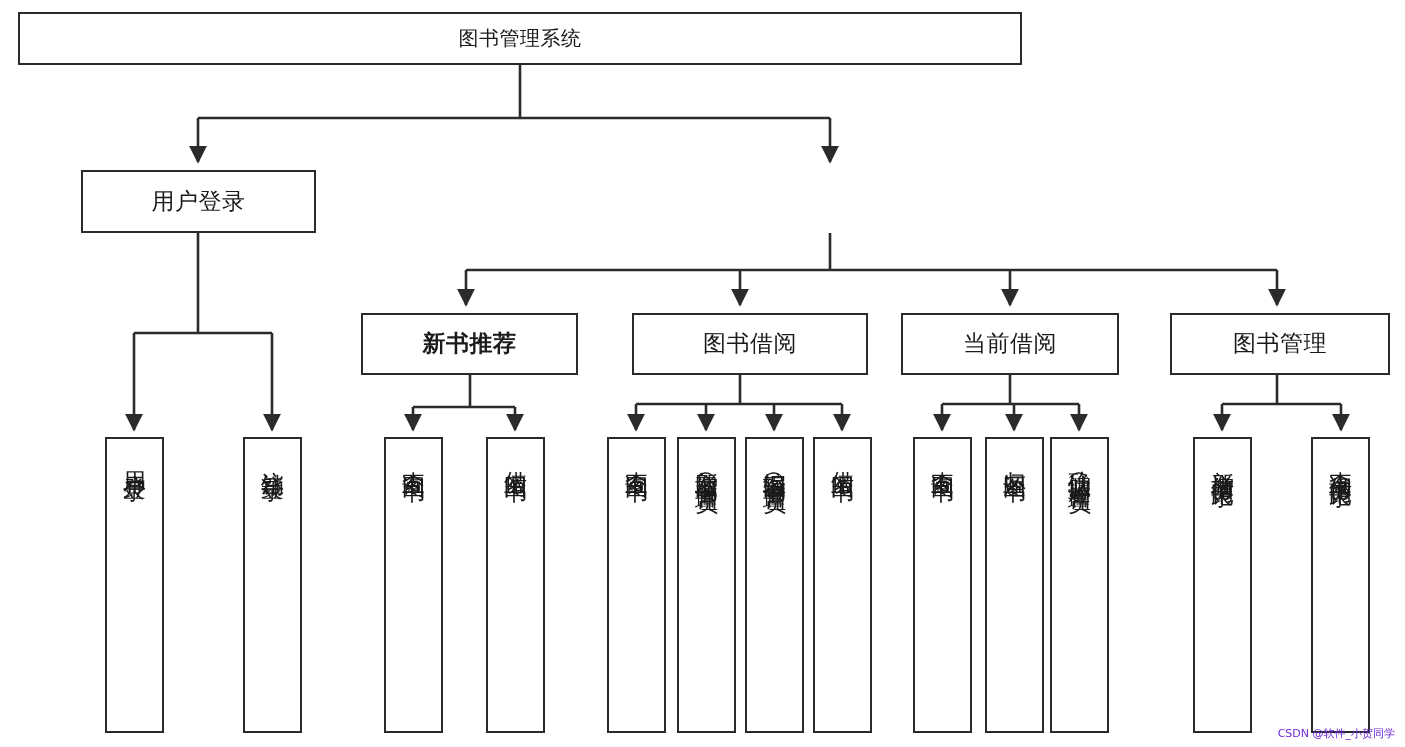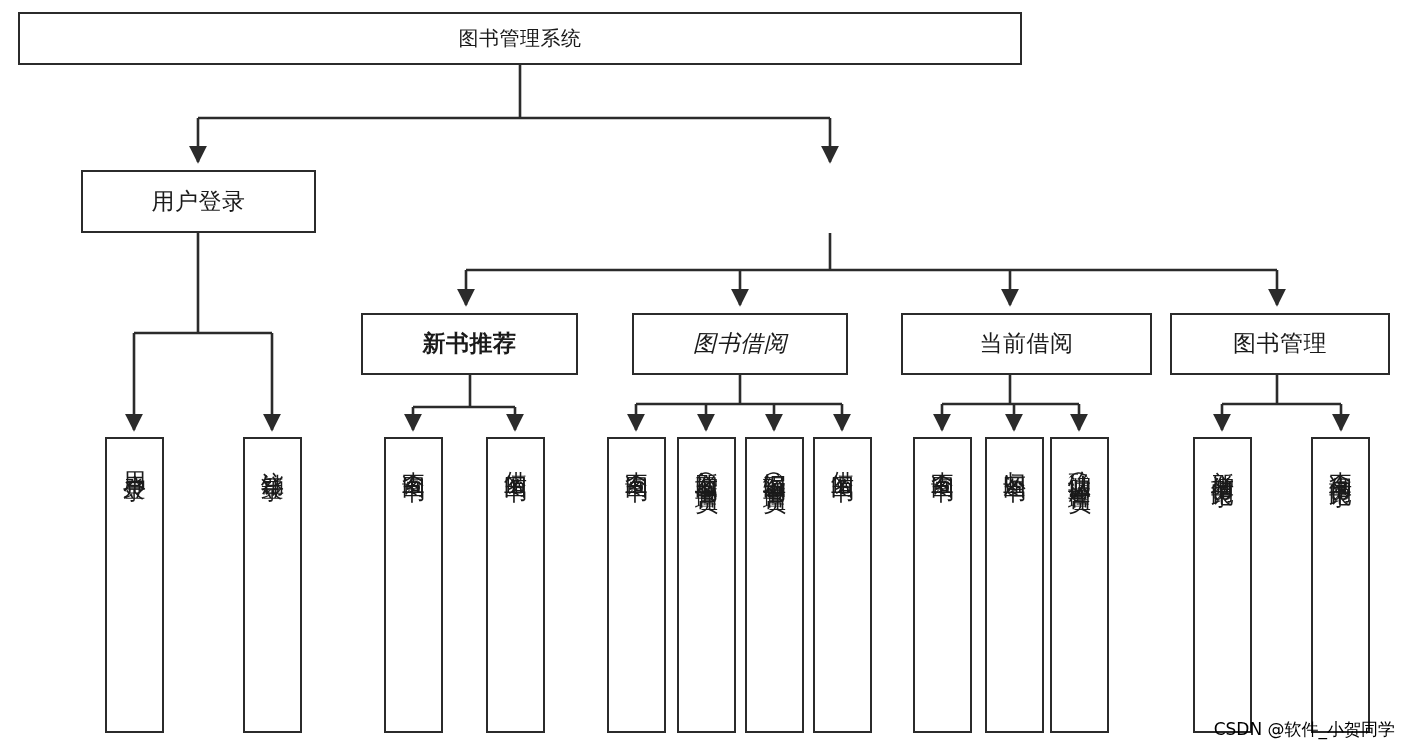--- a/index.html
+++ b/index.html
@@ -63,22 +63,22 @@
     text-orientation: upright;
     font-size: 23px;
     line-height: 1;
     letter-spacing: 3px;
     white-space: nowrap;
   }
   .watermark {
     position: absolute;
     right: 10px;
     bottom: 6px;
-    font-size: 17px;
-    color: #000000;
+    font-size: 11px;
+    color: #6d28d9;
     white-space: nowrap;
     z-index: 9;
     font-family: "DejaVu Sans", "Liberation Sans", sans-serif;
   }
 </style>
 </head>
 <body>
 
 <div id="canvas">
 
@@ -139,24 +139,24 @@
     <span class="node-label">图书管理系统</span>
   </div>
 
   <div class="node h" style="left:81px; top:170px; width:235px; height:63px;">
     <span class="node-label">用户登录</span>
   </div>
 
   <div class="node h" style="left:361px; top:313px; width:217px; height:62px;font-weight:bold;">
     <span class="node-label">新书推荐</span>
   </div>
-  <div class="node h" style="left:632px; top:313px; width:216px; height:62px;font-style:italic;">
+  <div class="node h" style="left:632px; top:313px; width:236px; height:62px;">
     <span class="node-label">图书借阅</span>
   </div>
-  <div class="node h" style="left:901px; top:313px; width:251px; height:62px;">
+  <div class="node h" style="left:901px; top:313px; width:218px; height:62px;">
     <span class="node-label">当前借阅</span>
   </div>
   <div class="node h" style="left:1170px; top:313px; width:220px; height:62px;">
     <span class="node-label">图书管理</span>
   </div>
 
   <div class="node v" style="left:105px; top:437px; width:59px; height:296px;">
     <span class="node-label">用户登录</span>
   </div>
   <div class="node v" style="left:243px; top:437px; width:59px; height:296px;">

